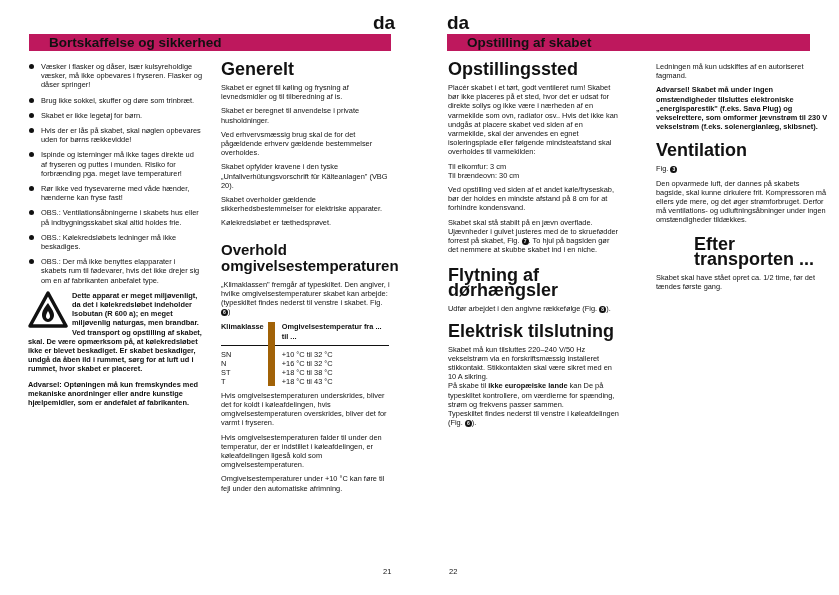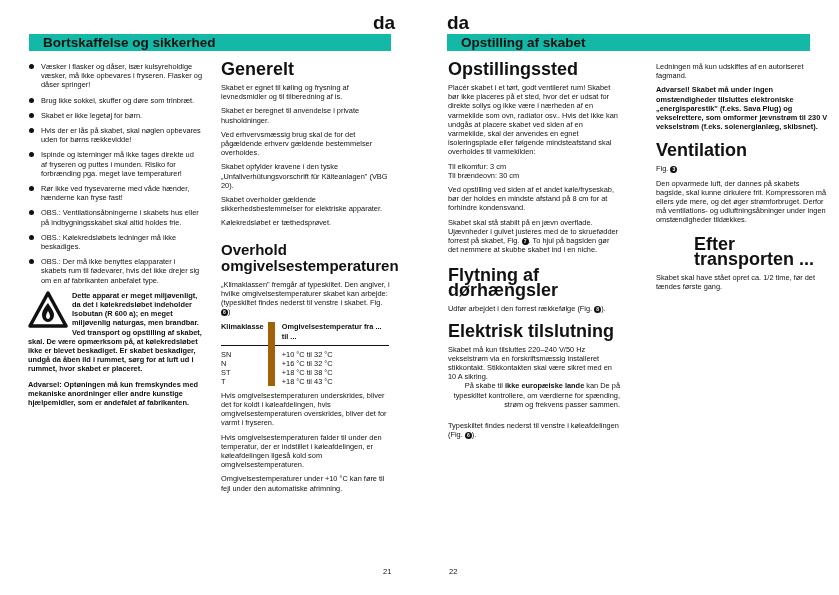--- a/index.html
+++ b/index.html
@@ -1,20 +1,20 @@
 <!DOCTYPE html>
 <html><head>
 <meta charset="utf-8">
 <style>
   html, body { margin:0; padding:0; background:#ffffff; }
   body { width:839px; height:595px; position:relative; overflow:hidden;
          font-family:"Liberation Sans", sans-serif; color:#111; }
   .lang { position:absolute; top:12px; font-size:19px; font-weight:bold; }
-  .band { position:absolute; top:34px; height:17px; background:#14b8a6;
-          font-size:13.5px; font-weight:bold; line-height:17px; padding-left:14px; box-sizing:border-box; }
+  .band { position:absolute; top:34px; height:17px; background:#be185d;
+          font-size:13.5px; font-weight:bold; line-height:17px; padding-left:20px; box-sizing:border-box; }
   .col { position:absolute; font-size:7.4px; line-height:9.2px; }
   .col p { margin:0 0 5px 0; }
   .h2 { font-size:18px; font-weight:bold; line-height:15px; margin:0 0 6px 0; }
   .h2.big { font-size:15px; line-height:16px; }
   ul.bullets { list-style:none; margin:0; padding:0; }
   ul.bullets li { position:relative; padding-left:13px; margin-bottom:6px; }
   ul.bullets li .dot { position:absolute; left:1px; top:2px; width:5px; height:5px; border-radius:50%; background:#111; }
   .bold { font-weight:bold; }
   .fig { display:inline-block; width:7px; height:7px; border-radius:50%; background:#111; color:#fff;
          font-size:5px; line-height:7px; text-align:center; vertical-align:middle; font-weight:bold; }
@@ -112,27 +112,27 @@
     <span>Til brændeovn: 30 cm</span>
   </p>
   <p>Ved opstilling ved siden af et andet køle/fryseskab, bør der holdes en mindste afstand på 8 cm for at forhindre kondensvand.</p>
   <p>
     <span>Skabet skal stå stabilt på en jævn overflade. Ujævnheder i gulvet justeres med de to skruefødder forrest på skabet, Fig.</span>
     <span class="fig">7</span><span>. To hjul på bagsiden gør det nemmere at skubbe skabet ind i en niche.</span>
   </p>
 
   <div class="h2" style="margin-top:14px;">Flytning af dørhængsler</div>
   <p>
-    <span>Udfør arbejdet i den forrest rækkefølge (Fig.</span>
+    <span>Udfør arbejdet i den angivne rækkefølge (Fig.</span>
     <span class="fig">8</span><span>).</span>
   </p>
 
   <div class="h2" style="margin-top:10px;">Elektrisk tilslutning</div>
   <p style="margin-bottom:0;">Skabet må kun tilsluttes 220–240 V/50 Hz vekselstrøm via en forskriftsmæssig installeret stikkontakt. Stikkontakten skal være sikret med en 10 A sikring.</p>
-  <p style="margin-bottom:12px;text-align:right;">
+  <p style="margin-bottom:0;">
     <span>På skabe til </span><span class="bold">ikke europæiske lande</span><span> kan De på typeskiltet kontrollere, om værdierne for spænding, strøm og frekvens passer sammen.</span>
   </p>
   <p>
     <span>Typeskiltet findes nederst til venstre i køleafdelingen (Fig.</span>
     <span class="fig">6</span><span>).</span>
   </p>
 </div>
 
 <div class="col" style="left:656px; top:62px; width:172px;">
   <p>Ledningen må kun udskiftes af en autoriseret fagmand.</p>

